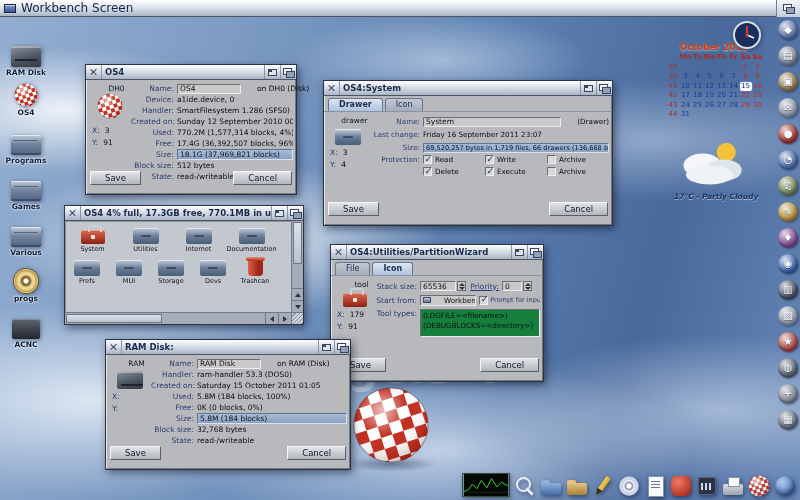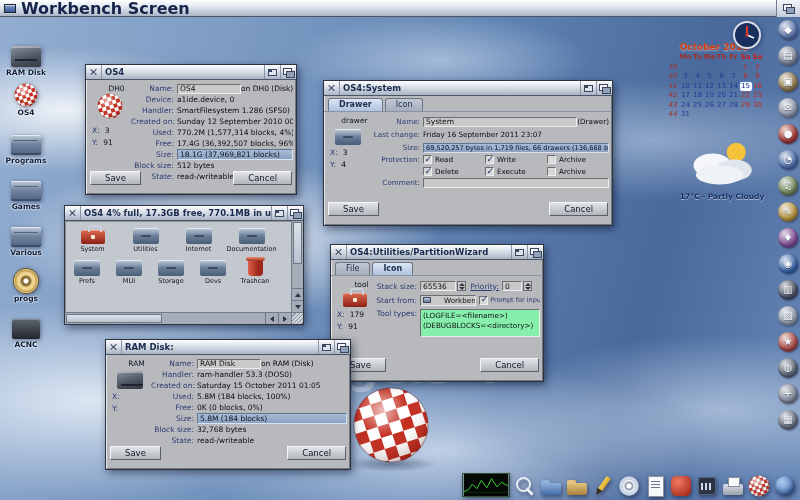--- a/index.html
+++ b/index.html
@@ -13,21 +13,21 @@
       radial-gradient(ellipse 420px 140px at 12% 80%, rgba(238,244,251,.85), rgba(255,255,255,0) 70%),
       radial-gradient(ellipse 340px 120px at 55% 90%, rgba(226,236,248,.75), rgba(255,255,255,0) 75%),
       radial-gradient(ellipse 300px 100px at 90% 82%, rgba(215,228,244,.6), rgba(255,255,255,0) 75%),
       radial-gradient(ellipse 280px 80px at 82% 28%, rgba(210,225,242,.5), rgba(255,255,255,0) 75%),
       radial-gradient(ellipse 200px 60px at 55% 12%, rgba(225,235,248,.5), rgba(255,255,255,0) 75%),
       linear-gradient(105deg,#93aed0 0%,#7e9cc4 25%,#5e82b2 55%,#49699c 78%,#6787b6 100%);}
   
   #screenbar{position:absolute;top:0;left:0;width:800px;height:17px;z-index:60;display:flex;align-items:center;
     background:linear-gradient(#ffffff,#e2e8f0 40%,#bac4d3 85%,#aab4c4);border-bottom:1px solid #4a5568;}
   .screen-ic{width:12px;height:9px;margin:0 5px 0 4px;background:linear-gradient(#7e9cc8,#39589a);border:1px solid #223;box-shadow:inset 0 1px 0 rgba(255,255,255,.6);}
-  #screen-title{font-size:16px;color:#15254a;font-weight:bold;}
+  #screen-title{font-size:12px;color:#15254a;font-weight:normal;}
   #screen-depth{margin-left:auto;width:24px;height:17px;border-left:1px solid #717d8e;display:flex;align-items:center;justify-content:center;background:linear-gradient(#f2f5f9,#c4cdda);}
   .dg{position:relative;width:11px;height:9px;}
   .dg::before{content:"";position:absolute;left:0;top:0;width:7px;height:5px;background:#f6f8fb;border:1px solid #39455c;}
   .dg::after{content:"";position:absolute;left:3px;top:3px;width:7px;height:5px;background:#8fa0b8;border:1px solid #39455c;}
   
   #desktop-icons{position:absolute;left:2px;top:17px;width:48px;bottom:0;z-index:5;}
   .dicon{position:absolute;left:0;width:48px;display:flex;flex-direction:column;align-items:center;}
   .dimg{height:26px;display:flex;align-items:flex-end;justify-content:center;filter:drop-shadow(1px 1px 2px rgba(0,0,30,.4));}
   .dlab{font-size:7.5px;color:#0e1c38;font-weight:bold;text-shadow:0 0 2px rgba(255,255,255,.9),0 0 3px rgba(255,255,255,.8);margin-top:1px;white-space:nowrap;}
   .ic-ram{width:30px;height:21px;background:linear-gradient(165deg,#8a93a2,#4a525e 60%,#353b45);border-radius:2px;box-shadow:inset 0 2px 0 rgba(255,255,255,.35);position:relative;}
@@ -37,26 +37,26 @@
   .ic-drawer::after{content:"";position:absolute;left:3px;top:5px;right:3px;height:1px;background:rgba(20,30,50,.45);}
   .ic-cd{width:24px;height:24px;border-radius:50%;background:radial-gradient(circle,#fff 0 2px,#8a703a 3px 5px,#ecd48e 6px 9px,#c7a353 10px 11px,#f2e3ae 12px);box-shadow:0 0 0 1px #6d5826;}
   .ic-dark{width:28px;height:20px;background:linear-gradient(#5d6570,#23272e);border-radius:2px;box-shadow:inset 0 1px 0 rgba(255,255,255,.25);}
   
   #calendar{position:absolute;left:658px;top:42px;width:112px;z-index:5;text-align:center;}
   #cal-title{font-size:9px;font-weight:bold;color:#cf3d0e;text-shadow:0 1px 2px rgba(255,255,255,.55);margin-bottom:1px;}
   #cal-grid{display:grid;grid-template-columns:15px repeat(7,12px);justify-content:center;line-height:9.5px;}
   .cc{font-size:7px;}
   .ch{color:#a33026;font-weight:bold;}
   .ch.we{color:#c41e14;}
-  .wn{color:#a33026;text-align:right;padding-right:2px;font-style:italic;}
+  .wn{color:#a33026;text-align:right;padding-right:2px;}
   .cd2{color:#1d3c94;}
   .cd2.we{color:#bf2e24;}
   .cd2.today{background:#f6f9ff;border-radius:2px;box-shadow:0 0 0 1px #5a78b8;color:#102a80;}
   #clock{position:absolute;left:732px;top:20px;width:30px;height:30px;z-index:5;filter:drop-shadow(1px 1px 2px rgba(0,0,30,.4));}
-  #weather{position:absolute;left:674px;top:138px;width:96px;text-align:center;z-index:5;}
+  #weather{position:absolute;left:674px;top:138px;width:96px;z-index:5;font-style:italic;}
   #weather-status{font-size:7.5px;color:#182f66;font-weight:bold;text-shadow:0 1px 1px rgba(255,255,255,.6);}
   
   #watermark{position:absolute;left:284px;top:342px;z-index:4;font-size:44px;font-weight:bold;color:rgba(245,248,252,.4);letter-spacing:1px;white-space:nowrap;}
   #boing-ball{position:absolute;left:352px;top:386px;width:80px;height:80px;z-index:8;}
   #ball-shadow{position:absolute;left:346px;top:456px;width:92px;height:16px;z-index:7;background:radial-gradient(ellipse,rgba(10,20,45,.4),rgba(10,20,45,0) 70%);}
   
   #rail{position:absolute;right:2px;top:20px;display:flex;flex-direction:column;gap:6px;z-index:45;}
   .rico{width:20px;height:20px;border-radius:50%;display:flex;align-items:center;justify-content:center;
     background-image:radial-gradient(circle at 35% 28%,rgba(255,255,255,.8),rgba(255,255,255,0) 60%);
     box-shadow:inset -1px -2px 3px rgba(0,0,30,.4),1px 1px 2px rgba(0,0,30,.4);}
@@ -105,21 +105,21 @@
   .sidelab{font-size:7.5px;color:#101826;margin-top:1px;margin-left:13px;}
   .xy{display:flex;gap:5px;width:100%;padding-left:3px;margin-top:3px;font-size:7.5px;}
   .xylab{color:#2c3c72;} .xyval{color:#101010;}
   .irows{flex:1;min-width:0;}
   .irow{display:flex;align-items:center;height:11px;font-size:7.5px;white-space:nowrap;}
   .ilab{width:46px;min-width:46px;text-align:right;padding-right:3px;color:#2c3c72;}
   .ival{color:#0c0c0c;overflow:hidden;}
   .ival.hl{flex:1;background:linear-gradient(#a9bcd6,#8ba2c2);border:1px solid;border-color:#5f7494 #d9e3f0 #d9e3f0 #5f7494;padding:0 2px;color:#0a1426;}
   .ifield{height:10px;background:#c9c9c9;border:1px solid;border-color:#6d6d6d #ececec #ececec #6d6d6d;font-size:7.5px;font-family:inherit;color:#101010;padding:0 2px;width:64px;outline:none;}
   .ifield.grow{flex:1;min-width:0;}
-  .isuf{margin-left:0;color:#0c0c0c;}
+  .isuf{margin-left:16px;color:#0c0c0c;}
   .brow{margin-top:auto;display:flex;justify-content:space-between;padding:3px 4px 9px;}
   .btn{font-size:8.5px;font-family:inherit;color:#101828;background:linear-gradient(#e2e4e8,#b2b6bc);border:1px solid;border-color:#f4f5f7 #5a5f68 #5a5f68 #f4f5f7;padding:1px 14px;border-radius:1px;}
   .tabs{display:flex;gap:2px;padding:2px 4px 0;border-bottom:1px solid #8a94a6;}
   .tab{font-size:8px;padding:1px 10px 2px;color:#1c2b4c;background:linear-gradient(#c3c9d3,#a5adbb);border:1px solid #6c7688;border-bottom:none;border-radius:3px 3px 0 0;}
   .tab.active{background:linear-gradient(#dce6f4,#aec2de);font-weight:bold;}
   .sysrows{font-size:7.2px;}
   .sysrows .ilab{width:54px;min-width:54px;}
   .sysrows .irow{height:13px;font-size:7.2px;}
   .ival.hl.small{font-size:6.6px;}
   #protgrid{flex:1;display:grid;grid-template-columns:repeat(3,1fr);row-gap:3px;}
@@ -134,21 +134,21 @@
   .ifield.w20{width:20px;}
   .stepper{width:9px;height:10px;display:flex;flex-direction:column;align-items:center;border:1px solid #6d6d6d;background:#c2c6cc;margin-left:1px;}
   .stepper::before{content:"";margin-top:1px;border-left:3px solid transparent;border-right:3px solid transparent;border-bottom:3px solid #333;}
   .stepper::after{content:"";margin-top:1px;border-left:3px solid transparent;border-right:3px solid transparent;border-top:3px solid #333;}
   .popup{display:flex;align-items:center;gap:13px;height:11px;width:62px;background:#c9c9c9;border:1px solid;border-color:#6d6d6d #ececec #ececec #6d6d6d;padding:0 2px;font-size:7.2px;color:#101010;overflow:hidden;}
   .popup::after{content:"";margin-left:auto;border-left:3px solid transparent;border-right:3px solid transparent;border-top:4px solid #2c3850;}
   .popico{width:8px;min-width:8px;height:6px;background:linear-gradient(#c2cddd,#5d7396);border:1px solid #44506a;display:inline-block;}
   .pwchklab{font-size:6.5px;color:#2c3c72;margin-left:2px;white-space:nowrap;overflow:hidden;}
   .box.sm{margin-left:3px;}
   .ttrow{height:auto !important;align-items:flex-start;margin-top:2px;}
-  .ttbox{flex:1;height:28px;background:#86efac;border:1px solid;border-color:#6d6d6d #ececec #ececec #6d6d6d;overflow:hidden;padding:1px 2px;}
+  .ttbox{flex:1;height:28px;background:#15803d;border:1px solid;border-color:#6d6d6d #ececec #ececec #6d6d6d;overflow:hidden;padding:1px 2px;}
   .ttitem{font-size:7.2px;color:#0c0c0c;height:10px;white-space:nowrap;}
   
   .drbody{flex:1;display:flex;min-height:0;}
   .dricons{flex:1;padding:3px 1px;background:#c3c8cf;box-shadow:inset 1px 1px 0 #8d949e;overflow:hidden;}
   .dr-row{display:flex;}
   .wicon{width:53px;display:flex;flex-direction:column;align-items:center;margin-bottom:3px;}
   .dr-row2 .wicon{width:42px;}
   .wimg{height:20px;display:flex;align-items:flex-end;justify-content:center;}
   .wlab{font-size:6.5px;color:#10131a;margin-top:1px;white-space:nowrap;}
   .k-drawer{width:26px;height:16px;background:linear-gradient(#c2cddd,#6a7e98 50%,#4a5e7a);border-radius:2px;box-shadow:inset 0 1px 0 rgba(255,255,255,.6);position:relative;}
@@ -471,24 +471,20 @@
               <label class="chk">
                 <span class="box checked"></span>
                 <span class="chklab">Execute</span>
               </label>
               <label class="chk">
                 <span class="box"></span>
                 <span class="chklab">Archive</span>
               </label>
             </div>
         </div>
-        <div class="irow">
-          <span class="ilab">Comment:</span>
-          <input class="ifield grow" style="">
-        </div>
       </div>
     </div>
     <div class="brow">
       <button class="btn">Save</button>
       <button class="btn">Cancel</button>
     </div>
   </div>
 
   <div class="win" id="win-drawer">
     <div class="tbar">

